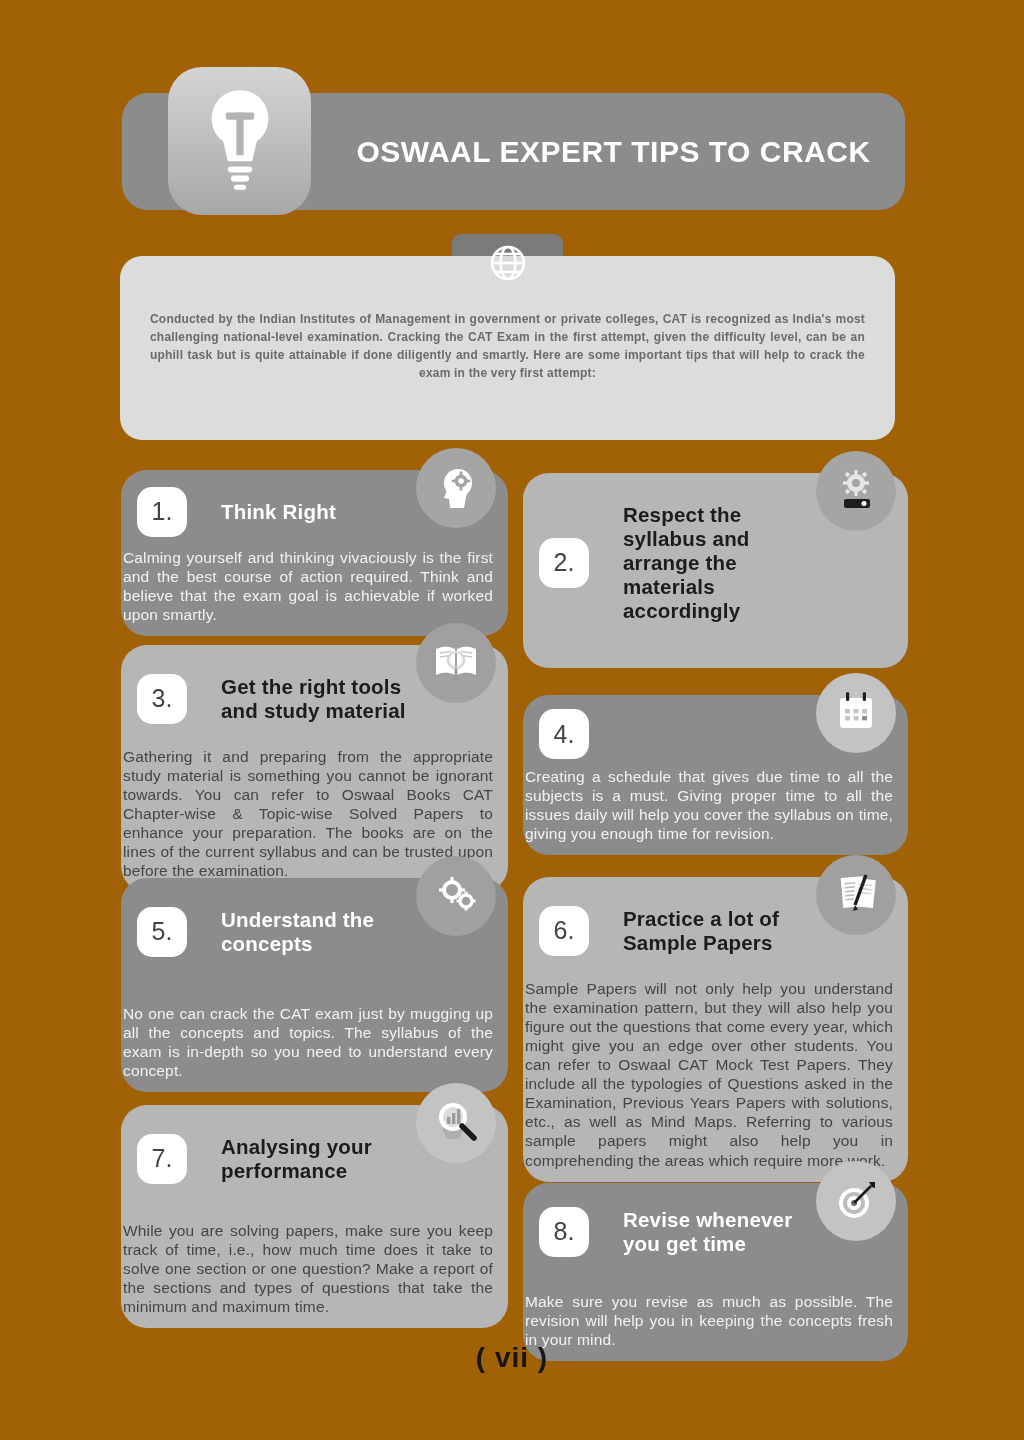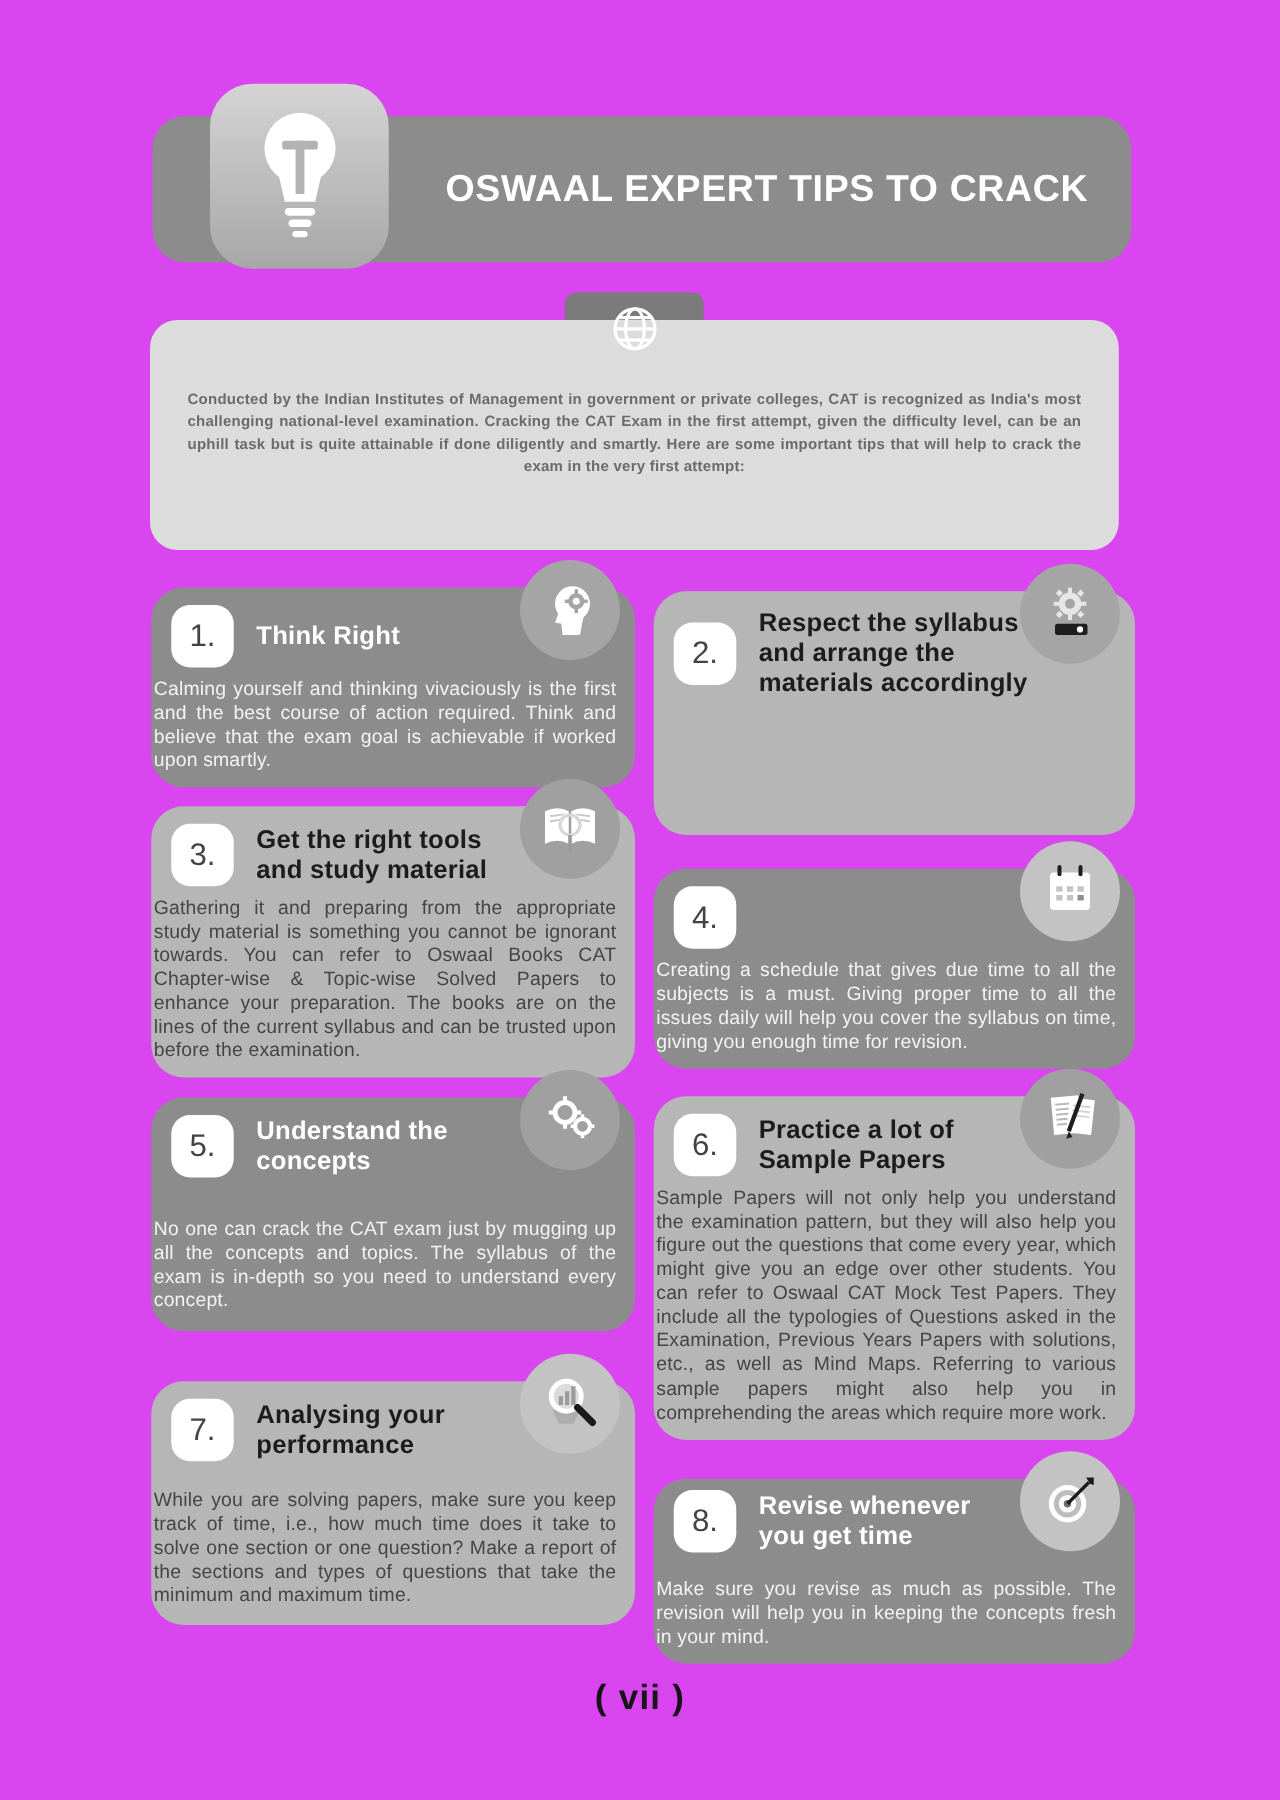--- a/index.html
+++ b/index.html
@@ -1,16 +1,16 @@
 <!DOCTYPE html>
 <html><head>
 <meta charset="utf-8">
 <style>
   html,body{margin:0;padding:0;background:#ffffff;}
-  .page{position:relative;width:1024px;height:1440px;background:#d946ef;overflow:hidden;
+  .page{position:relative;width:1024px;height:1440px;background:#a16207;overflow:hidden;
         font-family:"Liberation Sans", sans-serif;}
 
   
   .header-bar{position:absolute;left:122px;top:93px;width:783px;height:117px;
               background:#8c8c8c;border-radius:26px;}
   .bulb-tile{position:absolute;left:168px;top:67px;width:143px;height:148px;border-radius:34px;
              background:linear-gradient(#d4d4d4,#a7a7a7);display:flex;align-items:center;justify-content:center;}
   .header-title{position:absolute;left:322px;top:93px;width:583px;height:117px;
                 display:flex;flex-direction:column;align-items:center;justify-content:center;
                 color:#ffffff;font-weight:bold;font-size:30px;letter-spacing:0.5px;line-height:1.32;}
@@ -28,21 +28,21 @@
   .globe-wrap{position:absolute;left:484px;top:239px;width:48px;height:48px;z-index:3;}
 
   
   .card{position:absolute;border-radius:26px;box-sizing:border-box;padding-bottom:12px;}
   .card.dark{background:#8c8c8c;}
   .card.light{background:#b6b6b6;}
   .card .head{display:flex;align-items:center;gap:18px;padding:14px 86px 0 16px;}
   .card .badge{flex:none;width:50px;height:50px;background:#ffffff;border-radius:15px;
                display:flex;align-items:center;justify-content:center;
                font-size:25px;color:#434343;}
-  .card .title{margin:0;font-size:20.5px;font-weight:bold;line-height:1.17;letter-spacing:0.2px;}
+  .card .title{margin:16px;font-size:20.5px;font-weight:bold;line-height:1.17;letter-spacing:0.2px;}
   .card.dark .title{color:#ffffff;}
   .card.light .title{color:#1c1c1c;}
   .card .body{margin:8px 0 0 0;padding:0 15px 0 2px;font-size:15.5px;line-height:1.23;
               text-align:justify;letter-spacing:0.15px;}
   .card.dark .body{color:#f2f2f2;}
   .card.light .body{color:#454545;}
 
   .icon-circle{position:absolute;top:-22px;right:12px;width:80px;height:80px;border-radius:50%;
                display:flex;align-items:center;justify-content:center;}
   .ic-a{background:#a5a5a5;} 

